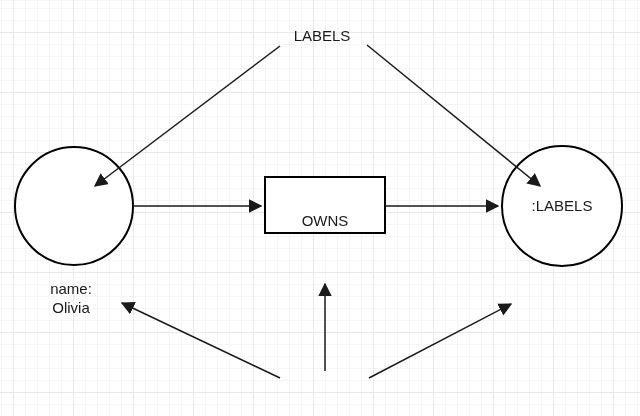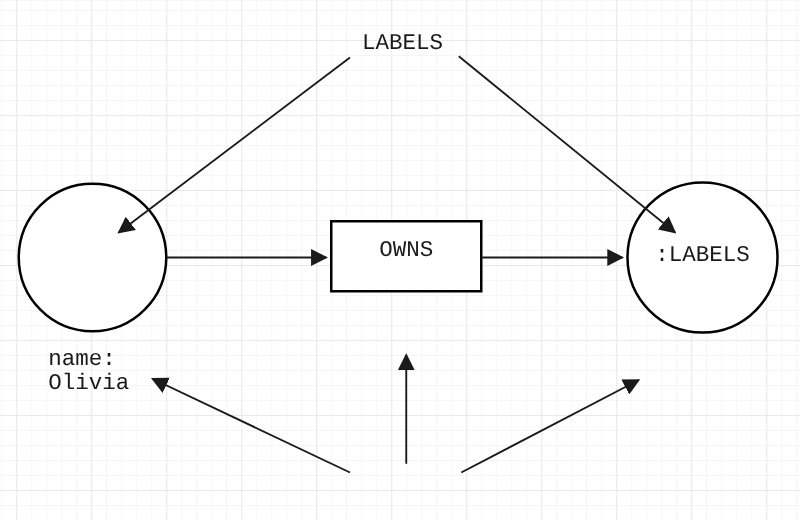--- a/index.html
+++ b/index.html
@@ -23,25 +23,25 @@
   }
   svg.layer {
     position: absolute;
     top: 0; left: 0;
     width: 640px;
     height: 416px;
   }
   .lbl {
     position: absolute;
     transform: translateX(-50%);
+    text-align: center;
     white-space: pre-line;
-    font-size: 18px;
+    font-size: 15px;
     line-height: 19px;
     color: #1a1a1a;
-    font-family: Liberation Mono, monospace;
   }
 </style>
 </head>
 <body>
 
 <div id="canvas">
 
   <svg class="layer" viewBox="0 0 640 416" xmlns="http://www.w3.org/2000/svg">
     <defs>
       <marker id="arrow" viewBox="0 0 10 10" refX="9" refY="5" markerWidth="9" markerHeight="9" orient="auto-start-reverse">
@@ -60,21 +60,21 @@
     <line x1="367" y1="45" x2="540" y2="186" stroke="#1a1a1a" stroke-width="1.5" marker-end="url(#arrow)"></line>
 
     <line x1="280" y1="378" x2="122" y2="303" stroke="#1a1a1a" stroke-width="1.5" marker-end="url(#arrow)"></line>
     <line x1="325" y1="371" x2="325" y2="284" stroke="#1a1a1a" stroke-width="1.5" marker-end="url(#arrow)"></line>
     <line x1="369" y1="378" x2="511" y2="304" stroke="#1a1a1a" stroke-width="1.5" marker-end="url(#arrow)"></line>
   </svg>
 
   <div class="lbl" style="left:322px; top:26px;">LABELS</div>
 
 
-  <div class="lbl" style="left:325px; top:192px;">OWNS</div>
+  <div class="lbl" style="left:325px; top:211px;">OWNS</div>
 
   <div class="lbl" style="left:562px; top:196px;">:LABELS</div>
 
 
   <div class="lbl" style="left:71px; top:279px;">name:
 Olivia</div>
 
 
 
 </div>

